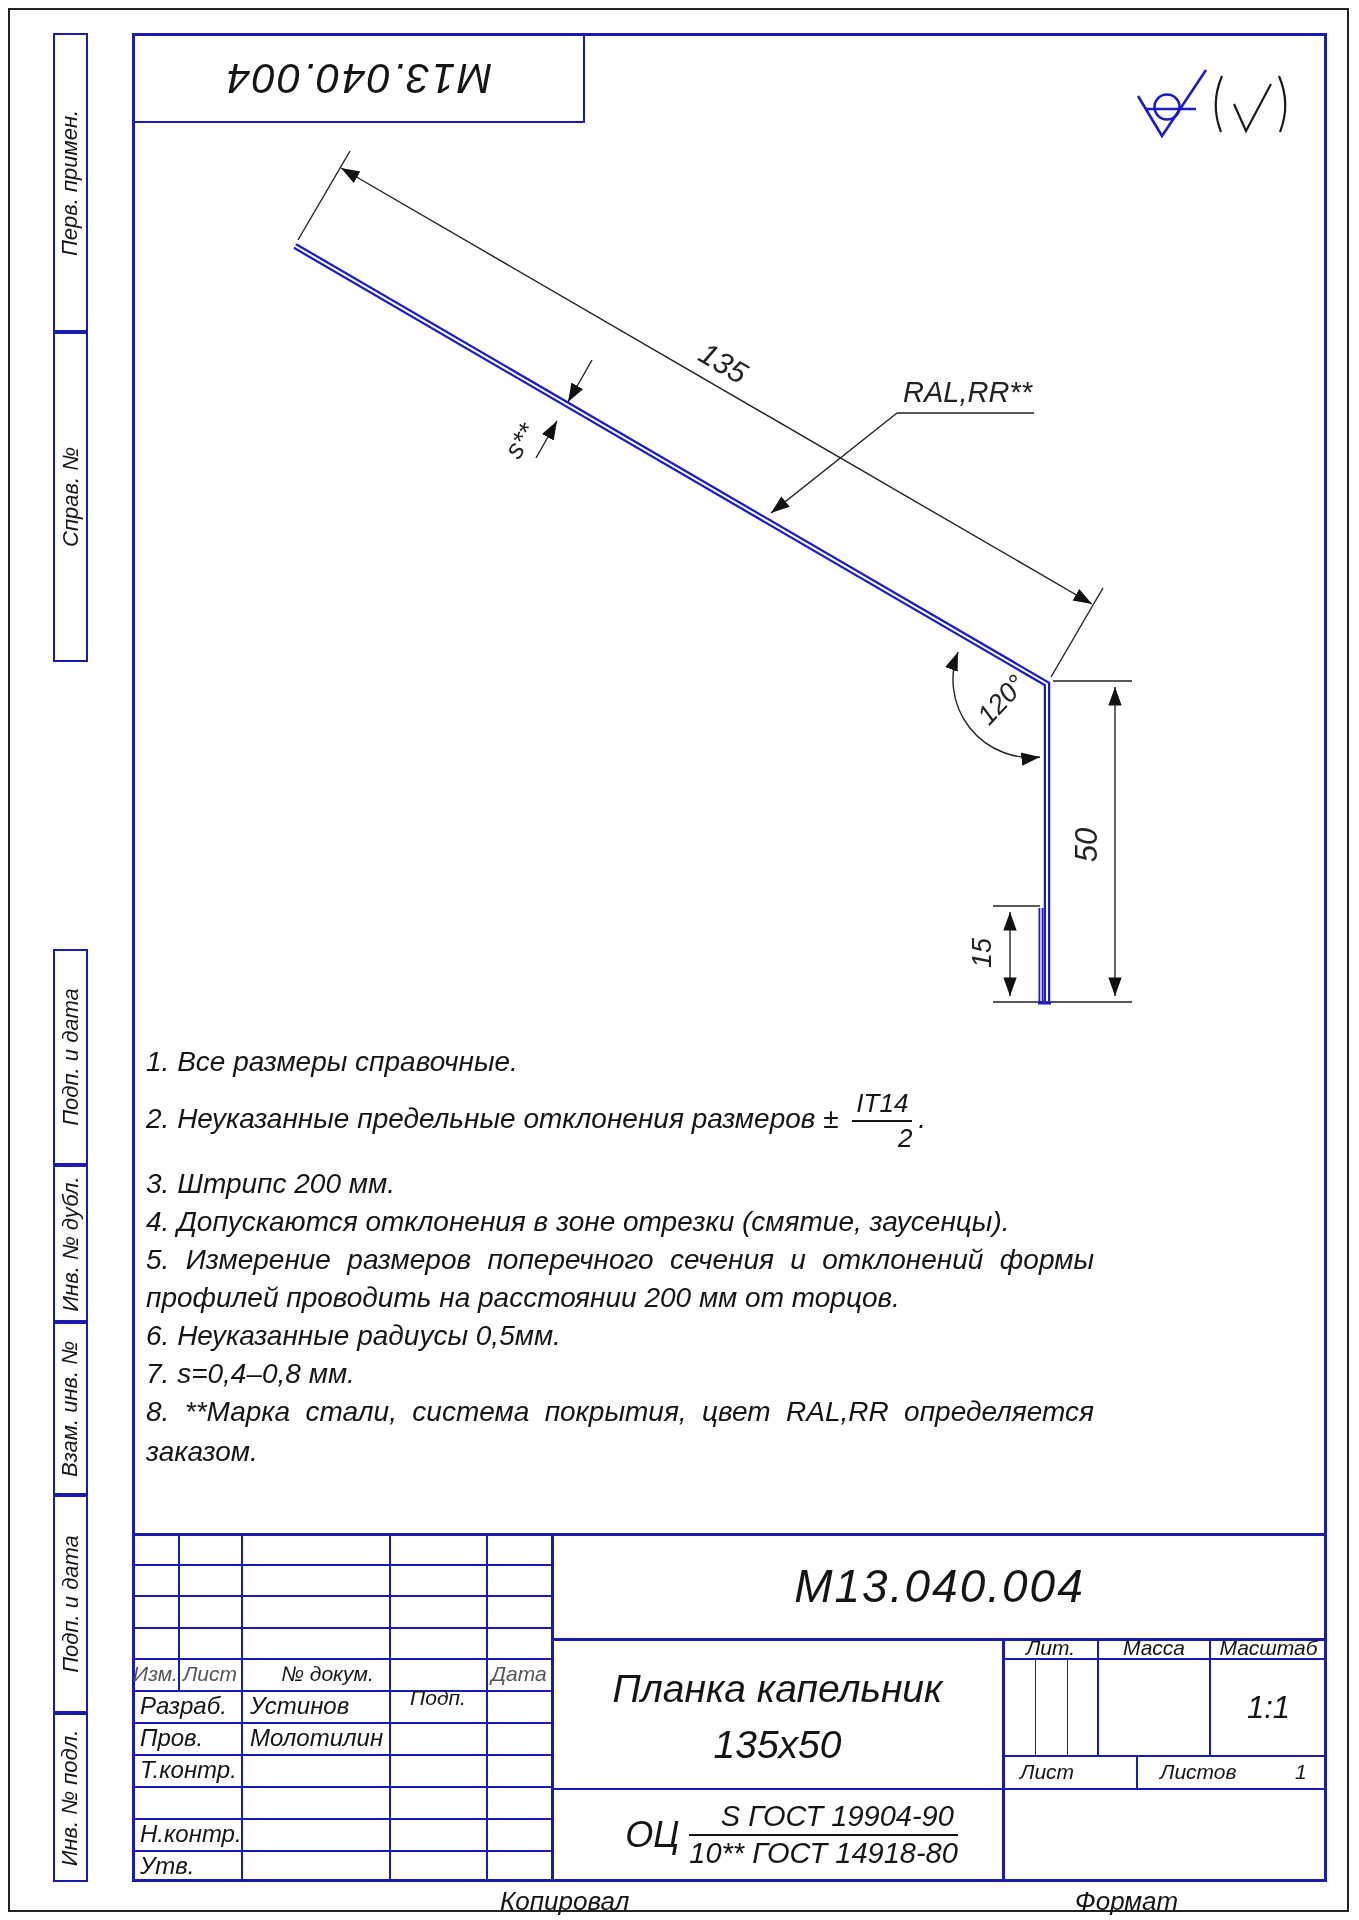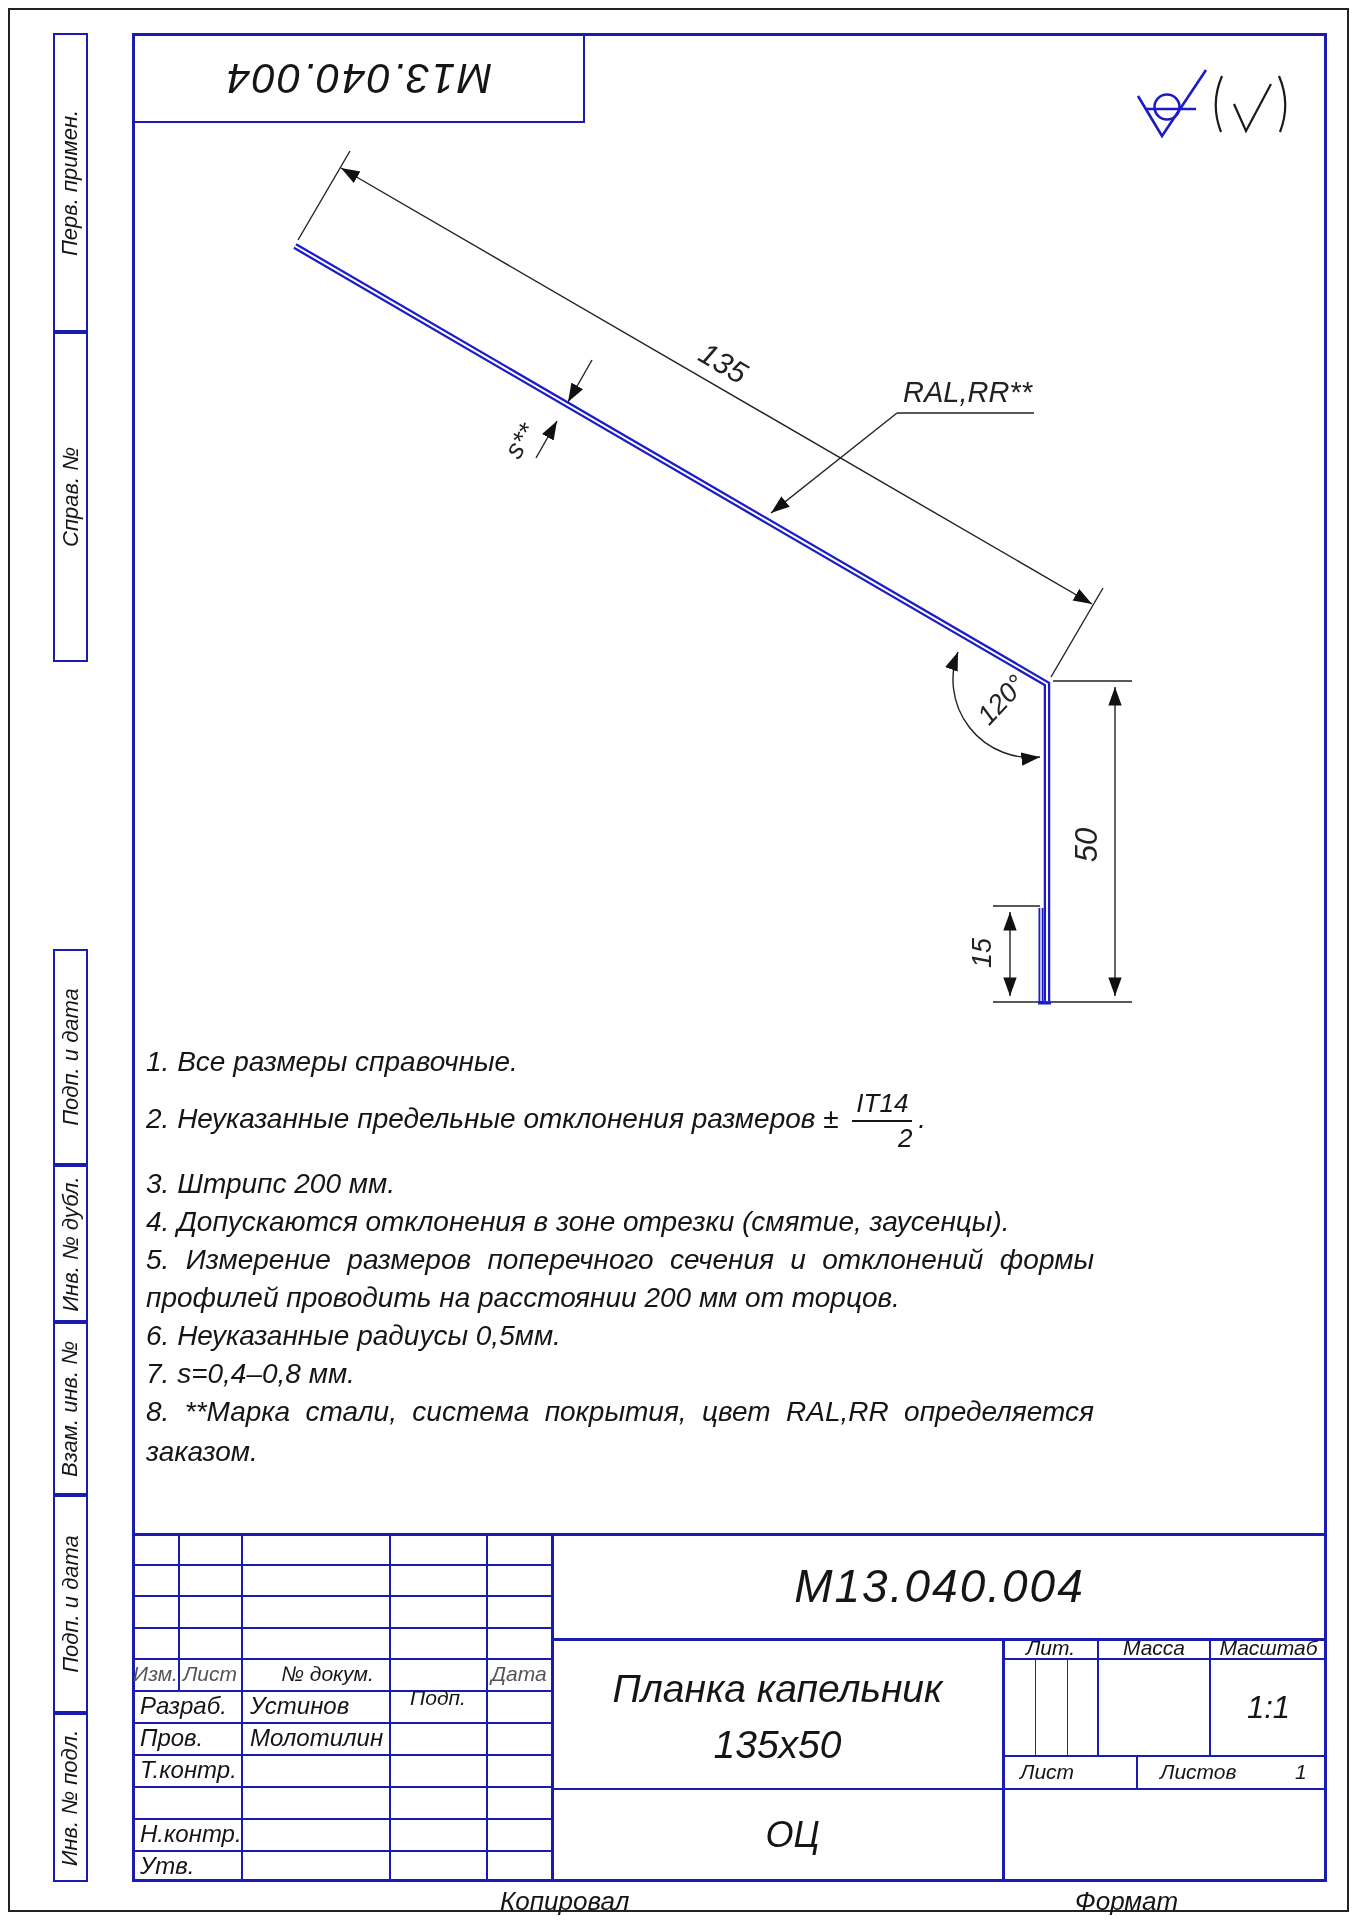--- a/index.html
+++ b/index.html
@@ -205,20 +205,24 @@
 
   <div class="abs" style="left:552px;top:1652px;width:451px;height:130px;display:flex;flex-direction:column;
               align-items:center;justify-content:center;font-style:italic;font-size:39px;line-height:56px;">
     <span>Планка капельник</span>
     <span>135x50</span>
   </div>
 
   <div class="abs" style="left:552px;top:1790px;width:451px;height:90px;display:flex;align-items:center;
               justify-content:center;font-style:italic;margin-left:17px;">
     <span style="font-size:36px;margin-right:4px;">ОЦ</span>
+    <span class="frac" style="font-size:29px;">
+      <div class="num">S ГОСТ 19904-90</div>
+      <div class="den">10** ГОСТ 14918-80</div>
+    </span>
   </div>
 
   <div class="tcell c lab" style="left:1003px;top:1637px;width:95px;height:21px;">Лит.</div>
   <div class="tcell c lab" style="left:1098px;top:1637px;width:112px;height:21px;">Масса</div>
   <div class="tcell c lab" style="left:1210px;top:1637px;width:117px;height:21px;">Масштаб</div>
   <div class="tcell c" style="left:1210px;top:1690px;width:117px;height:36px;font-size:31px;">1:1</div>
 
   <div class="tcell lab" style="left:1020px;top:1758px;width:100px;height:28px;">Лист</div>
   <div class="tcell lab" style="left:1160px;top:1758px;width:100px;height:28px;">Листов</div>
   <div class="tcell lab" style="left:1295px;top:1758px;width:26px;height:28px;">1</div>

